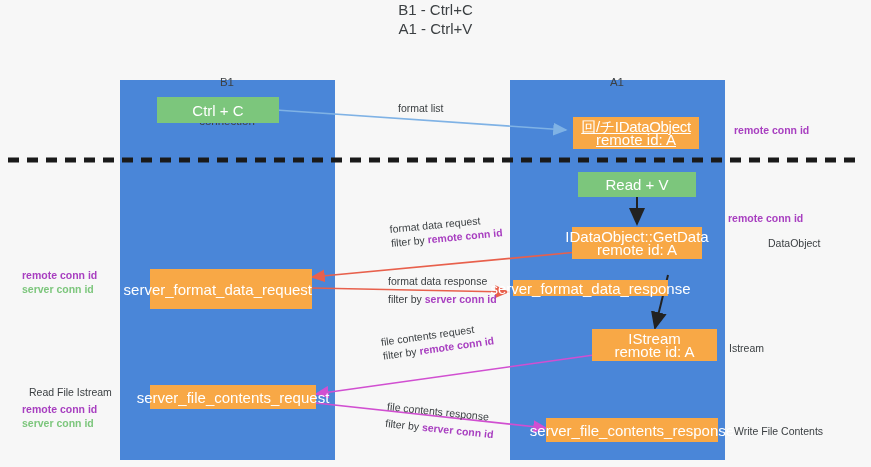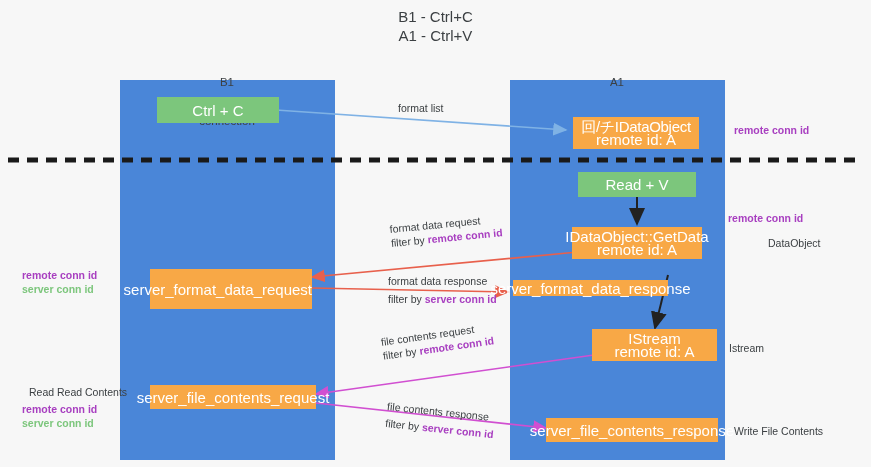--- a/index.html
+++ b/index.html
@@ -1,21 +1,21 @@
 <!DOCTYPE html>
 <html><head>
 <meta charset="utf-8">
 <style>
   html,body{margin:0;padding:0;background:#f7f7f7;}
   body{width:871px;height:467px;position:relative;overflow:hidden;
        font-family:"Liberation Sans",sans-serif;color:#3c4043;}
   .canvas{position:absolute;inset:0;}
   svg.layer{position:absolute;left:0;top:0;width:871px;height:467px;overflow:visible;}
   .lane{position:absolute;background:#4a86d8;}
-  .title{position:absolute;left:0;top:7px;width:871px;text-align:center;
+  .title{position:absolute;left:0;top:0;width:871px;text-align:center;
          font-size:15px;line-height:19px;color:#3c4043;white-space:pre;}
   .colhead{position:absolute;text-align:center;font-size:11.5px;line-height:13px;
            color:#3c4043;white-space:pre;}
   .box{position:absolute;box-sizing:border-box;display:flex;flex-direction:column;
        align-items:center;justify-content:center;text-align:center;
        font-size:15px;line-height:13px;color:#fff;}
   .box.orange{background:#f8a846;}
   .box.green{background:#7cc67c;color:#fff;}
   .box span{display:block;white-space:nowrap;}
   .edgelabel{position:absolute;font-size:10.5px;line-height:14px;color:#3c4043;
@@ -79,21 +79,21 @@
 
     <line x1="594" y1="355" x2="316" y2="394" stroke="#d14fd1" stroke-width="1.6" marker-end="url(#ah-mag)"></line>
 
     <line x1="316" y1="403" x2="546" y2="428" stroke="#d14fd1" stroke-width="1.6" marker-end="url(#ah-mag)"></line>
   </svg>
 
   <div class="box green" style="left:157px;top:97px;width:122px;height:26px;">
     <span>Ctrl + C</span>
   </div>
 
-  <div class="box orange" style="left:573px;top:117px;width:126px;height:32px;">
+  <div class="box orange" style="left:573px;top:117px;width:126px;height:32px;text-decoration:underline;">
     <span class="garble">回/チIDataObject</span>
     <span>remote id: A</span>
   </div>
 
   <div class="box green" style="left:578px;top:172px;width:118px;height:25px;">
     <span>Read + V</span>
   </div>
 
   <div class="box orange" style="left:572px;top:227px;width:130px;height:32px;">
     <span>IDataObject::GetData</span>
@@ -168,20 +168,20 @@
   <div class="sidelabel" style="left:734px;top:424px;">
     <span class="plain">Write File Contents</span>
   </div>
 
   <div class="sidelabel" style="left:22px;top:268px;">
     <span class="purple">remote conn id</span>
     <span class="green">server conn id</span>
   </div>
 
   <div class="sidelabel" style="left:29px;top:385px;">
-    <span class="plain">Read Read Contents</span>
+    <span class="plain">Read File Istream</span>
   </div>
   <div class="sidelabel" style="left:22px;top:402px;">
     <span class="purple">remote conn id</span>
     <span class="green">server conn id</span>
   </div>
 
 </div>
 
 </body></html>

